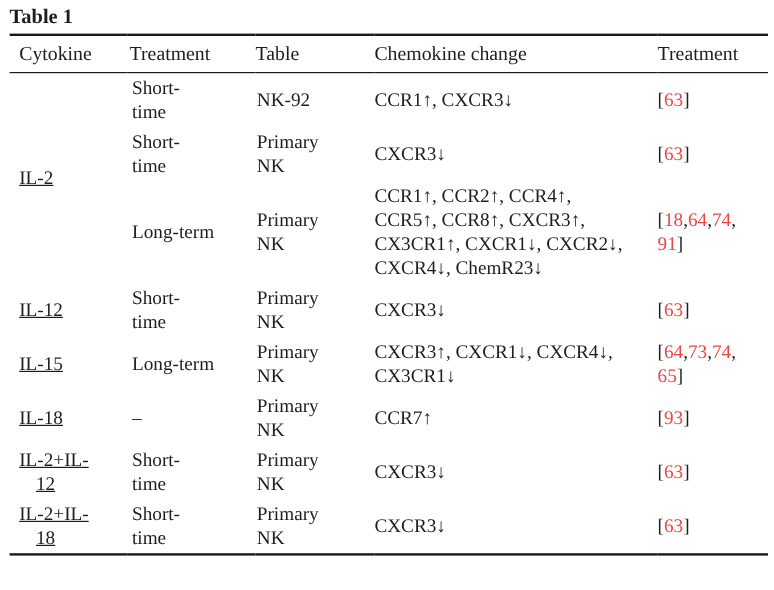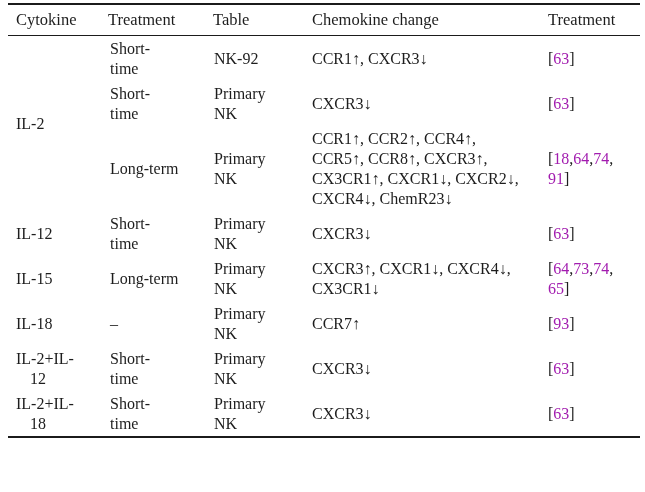--- a/index.html
+++ b/index.html
@@ -19,29 +19,30 @@
   th{
     font-weight:normal;text-align:left;font-size:16.5px;line-height:19px;
     padding:5px 0 6px 0;vertical-align:middle;margin-left:39px;
   }
   th.c1{padding-left:8px;}
   th.c2{padding-left:2px;}
   td{
     font-size:16px;line-height:20px;vertical-align:middle;
     white-space:pre-line;padding:2.5px 4px 2.5px 0;
   }
-  td.cytokine{padding-left:22px;text-indent:-14px;}
+  td.cytokine{padding-left:22px;text-indent:-14px;text-decoration:underline;}
   td.treatment{padding-left:4px;}
   td.source{padding-left:1px;}
-  .ref-link{color:#a21caf;cursor:pointer;}
+  .ref-link{color:#ef4444;cursor:pointer;}
 </style>
 </head>
 <body>
 
 <div class="page">
+  <div class="title">Table 1</div>
   <table class="tbl">
     <colgroup>
       <col style="width:98px">
         <col style="width:107px">
         <col style="width:99px">
       <col style="width:236px">
         <col style="width:92px">
     </colgroup>
     <thead>
       <tr>

